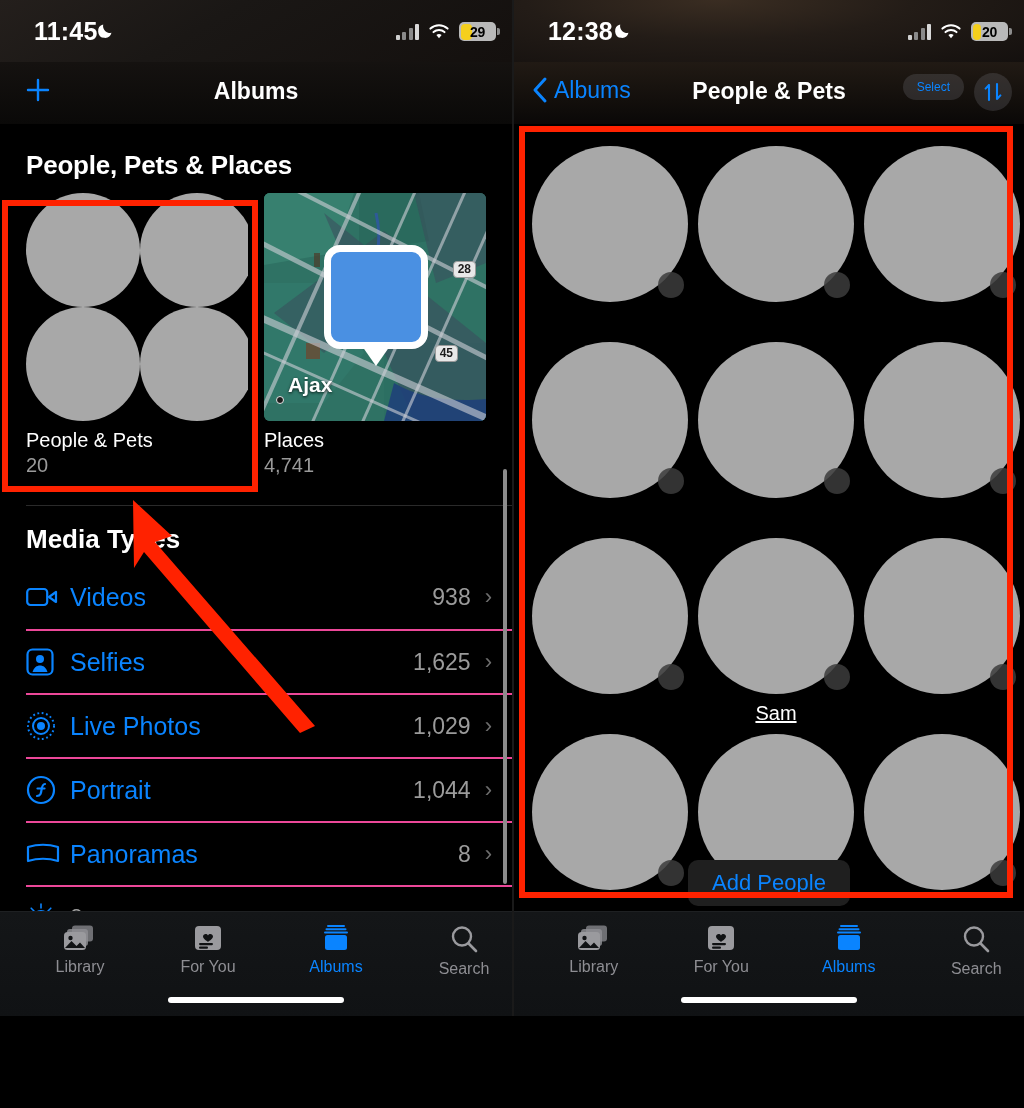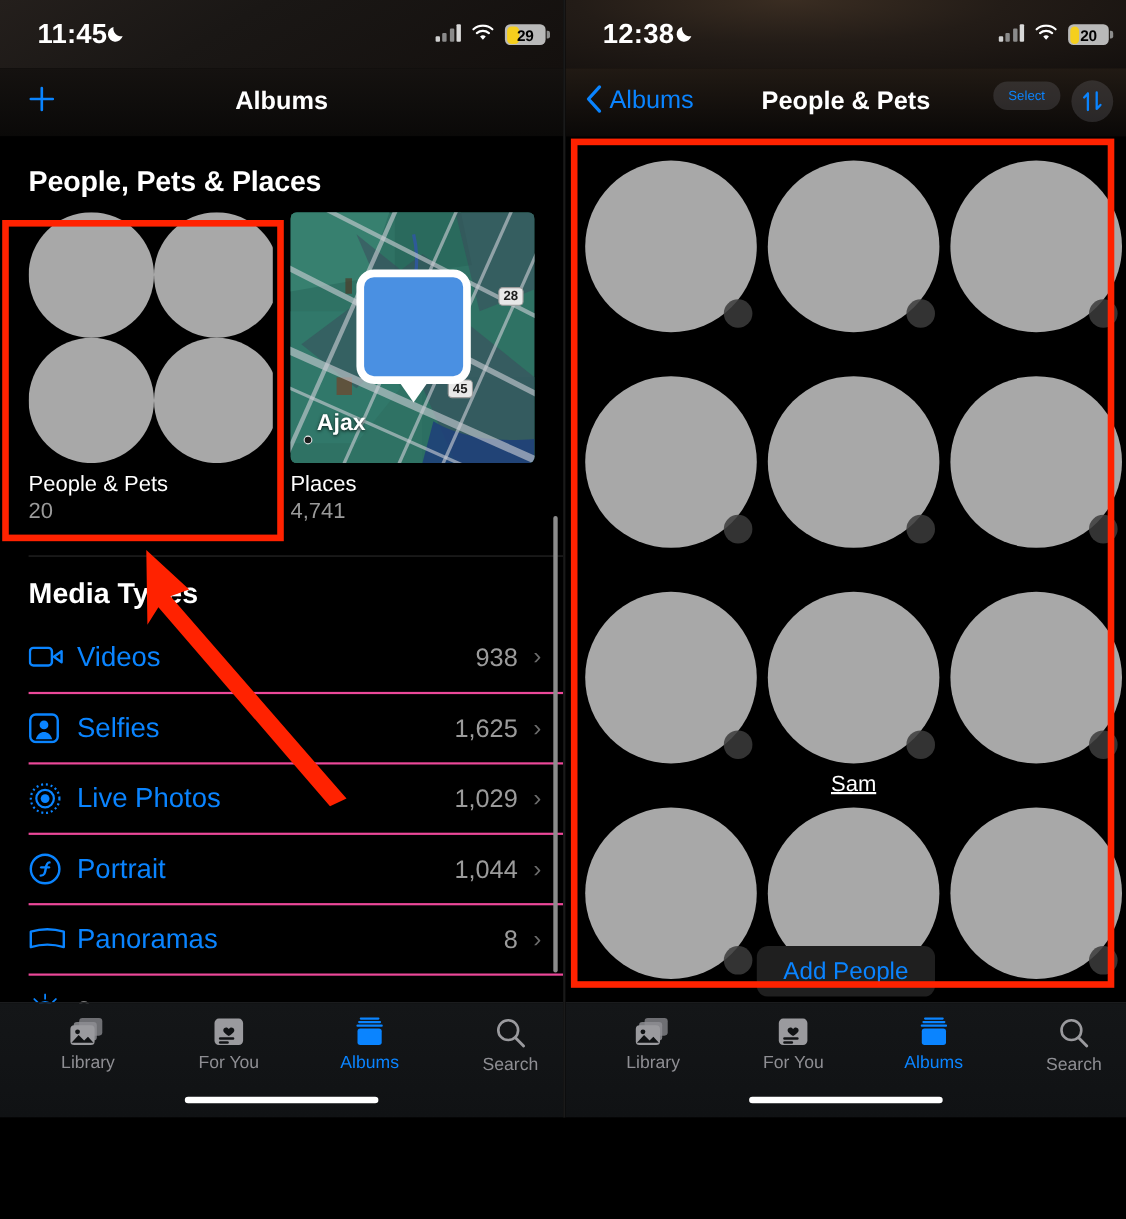--- a/index.html
+++ b/index.html
@@ -21,21 +21,21 @@
   .phone.right .statusbar {
     background: radial-gradient(ellipse at 40% 0%, #3a2d22 0%, #231c17 45%, #14100e 100%);
   }
   .sb-time {
     position: absolute; left: 34px; top: 17px;
     color: #fff; font-size: 25px; font-weight: bold; letter-spacing: .2px;
   }
   .sb-moon {
     position: absolute; top: 20px; width: 20px; height: 20px;
   }
-  .sb-right { position: absolute; right: 16px; top: 22px; display: flex; gap: 9px; }
+  .sb-right { position: absolute; right: 16px; top: 22px; display: flex; align-items: center; gap: 9px; }
   .bars { display: flex; align-items: flex-end; gap: 2.5px; height: 16px; }
   .bars i { display: block; width: 4px; background: #fff; border-radius: 1px; }
   .bars i:nth-child(1){ height: 5px; background:#cfcfcf;}
   .bars i:nth-child(2){ height: 8px; background:#8a8a8a;}
   .bars i:nth-child(3){ height: 12px; background:#8a8a8a;}
   .bars i:nth-child(4){ height: 16px; background:#d8d8d8;}
   .wifi { width: 22px; height: 16px; }
   .batt { position: relative; width: 37px; height: 19px; border-radius: 5px; background:#b9b9b9; display:flex; align-items:center; }
   .batt::after{ content:""; position:absolute; right:-4px; top:6px; width:3px; height:7px; background:#8d8d8d; border-radius:0 2px 2px 0;}
   .batt-fill{ position:absolute; left:1.5px; top:1.5px; bottom:1.5px; background:#f5cf1d; border-radius:4px; }
@@ -221,21 +221,21 @@
 
               <div class="road" style="left:-20px;top:40px;width:280px;height:4px;transform:rotate(27deg);"></div>
               <div class="road" style="left:-20px;top:110px;width:280px;height:5px;transform:rotate(27deg);"></div>
               <div class="road" style="left:-20px;top:176px;width:280px;height:7px;transform:rotate(24deg);"></div>
               <div class="road" style="left:-20px;top:212px;width:280px;height:3px;transform:rotate(24deg);"></div>
               <div class="road" style="left:44px;top:-40px;width:4px;height:300px;transform:rotate(24deg);"></div>
               <div class="road" style="left:100px;top:-40px;width:3px;height:300px;transform:rotate(24deg);"></div>
               <div class="road" style="left:150px;top:-40px;width:3px;height:300px;transform:rotate(24deg);"></div>
               <div class="road" style="left:190px;top:-40px;width:3px;height:300px;transform:rotate(24deg);"></div>
               <div class="shield" style="right:10px;top:68px;">28</div>
-              <div class="shield" style="right:56px;top:152px;">45</div>
+              <div class="shield" style="right:28px;top:152px;">45</div>
               <div class="pin"></div>
               <div class="city-dot"></div>
               <div class="city">Ajax</div>
             </div>
           </div>
           <div class="card-name">Places</div>
           <div class="card-count">4,741</div>
         </div>
       </div>
 

